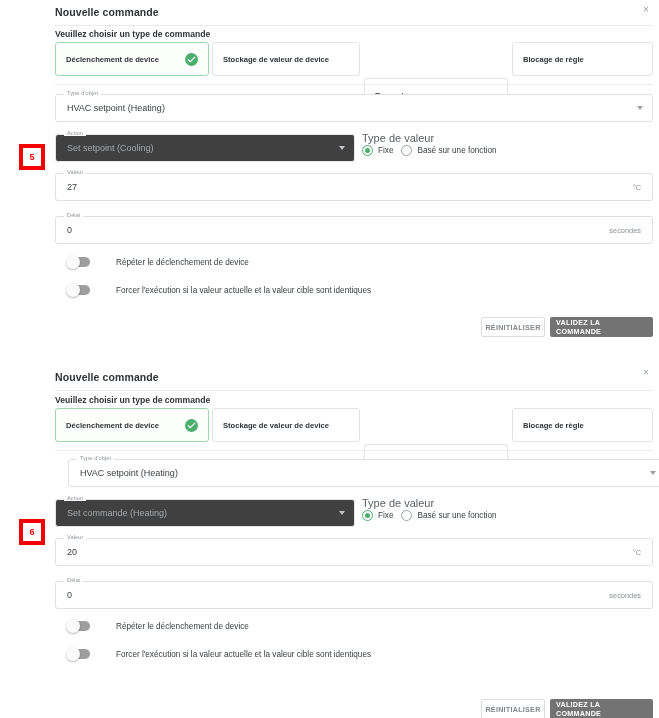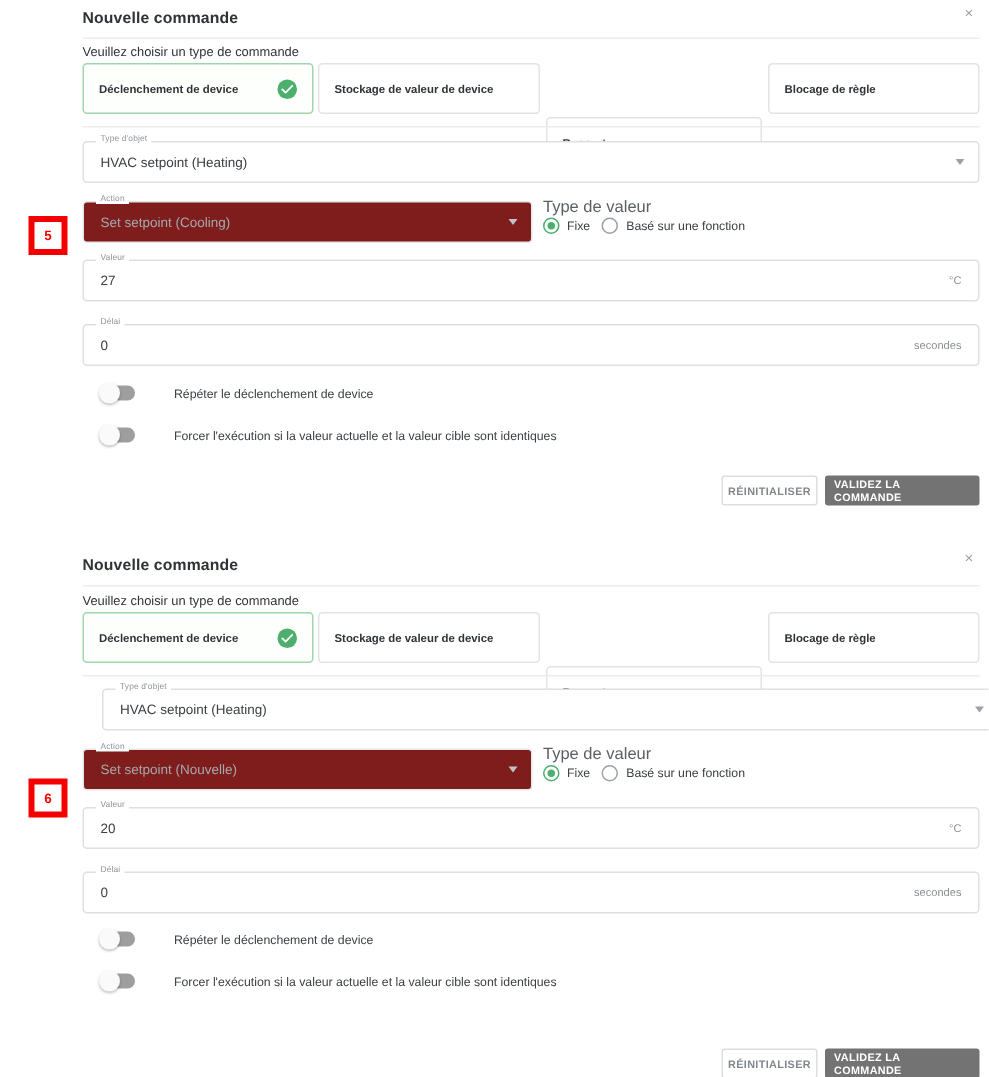--- a/index.html
+++ b/index.html
@@ -65,21 +65,21 @@
     height: 1px;
     background: #ececec;
   }
 
   
   .instruction {
     position: absolute;
     left: 55px;
     top: 37px;
     font-size: 8.6px;
-    font-weight: normal;
+    font-weight: bold;
     color: #2f3337;
   }
 
   
   .cards-row {
     position: absolute;
     left: 55px;
     top: 50px;
     width: 622px;
     height: 34px;
@@ -134,21 +134,21 @@
   }
 
   
   .field {
     position: absolute;
     box-sizing: border-box;
     border: 1px solid #dddfe1;
     border-radius: 3px;
     background: #ffffff;
   }
-  .field.disabled { background: #7f1d1d; border-color: #e4e6e8; }
+  .field.disabled { background: #404040; border-color: #e4e6e8; }
   .field-legend {
     position: absolute;
     top: -5px;
     left: 8px;
     background: #ffffff;
     padding: 0 3px;
     font-size: 5.6px;
     color: #8f9499;
     letter-spacing: 0.1px;
     white-space: nowrap;
@@ -409,21 +409,21 @@
     <div class="cards-rule" style="top:95px;"></div>
 
     <div class="field" style="left:55px; top:104px; width:598px; height:28px;margin-left:13px;">
       <span class="field-legend">Type d'objet</span>
       <span class="field-value">HVAC setpoint (Heating)</span>
       <span class="field-caret"></span>
     </div>
 
     <div class="field disabled" style="left:55px; top:144px; width:300px; height:28px;">
       <span class="field-legend">Action</span>
-      <span class="field-value muted">Set setpoint (Nouvelle)</span>
+      <span class="field-value muted">Set commande (Heating)</span>
       <span class="field-caret muted"></span>
     </div>
 
     <div class="valuetype-title" style="left:362px; top:142px;">Type de valeur</div>
     <div class="radio-row" style="left:362px; top:155px;">
       <span class="radio-opt">
         <span class="radio-mark on"></span>
         <span class="radio-label">Fixe</span>
       </span>
       <span class="radio-opt">

